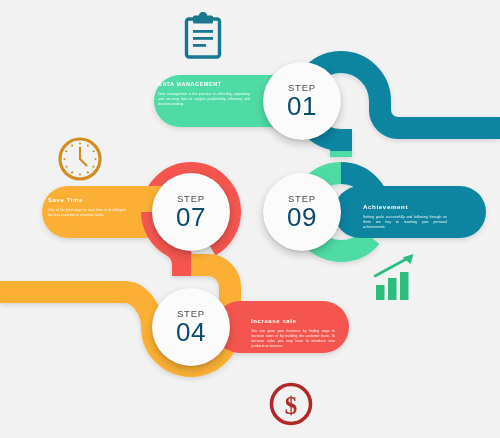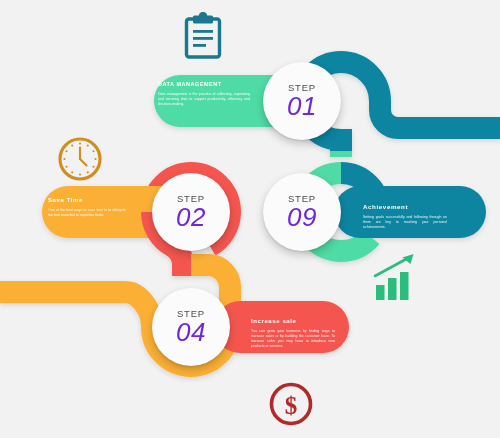--- a/index.html
+++ b/index.html
@@ -49,22 +49,22 @@
     background:#fbfbfb;
     display:flex;flex-direction:column;
     align-items:center;justify-content:center;
     box-shadow:0 4px 9px rgba(0,0,0,.20), 0 1px 2px rgba(0,0,0,.10);
   }
   .step-circle .slabel{
     font-size:9.5px;color:#4d4d4d;letter-spacing:.8px;
     line-height:1;margin-bottom:1px;
   }
   .step-circle .snum{
-    font-size:26px;color:#6d28d9;line-height:1;
-    letter-spacing:.5px;font-weight:300;font-style:italic;
+    font-size:26px;color:#0c4a6e;line-height:1;
+    letter-spacing:.5px;font-weight:300;
   }
   #circle-01{left:263px;top:62px;width:78px;height:78px;}
   #circle-02{left:152px;top:173px;width:78px;height:78px;}
   #circle-03{left:263px;top:173px;width:78px;height:78px;}
   #circle-04{left:152px;top:288px;width:78px;height:78px;}
 
   
   .deco-icon{position:absolute;}
   #icon-clipboard{left:183px;top:12px;width:40px;height:48px;}
   #icon-clock{left:57px;top:136px;width:46px;height:46px;}
@@ -162,21 +162,21 @@
     <p class="ptitle">Increase sale</p>
     <p class="pbody">You can grow your business by finding ways to increase sales or by building the customer base. To increase sales you may have to introduce new products or services.</p>
   </div>
 
   <div class="step-circle" id="circle-01">
     <span class="slabel">STEP</span>
     <span class="snum">01</span>
   </div>
   <div class="step-circle" id="circle-02">
     <span class="slabel">STEP</span>
-    <span class="snum">02</span>
+    <span class="snum">07</span>
   </div>
   <div class="step-circle" id="circle-03">
     <span class="slabel">STEP</span>
     <span class="snum">09</span>
   </div>
   <div class="step-circle" id="circle-04">
     <span class="slabel">STEP</span>
     <span class="snum">04</span>
   </div>
 

